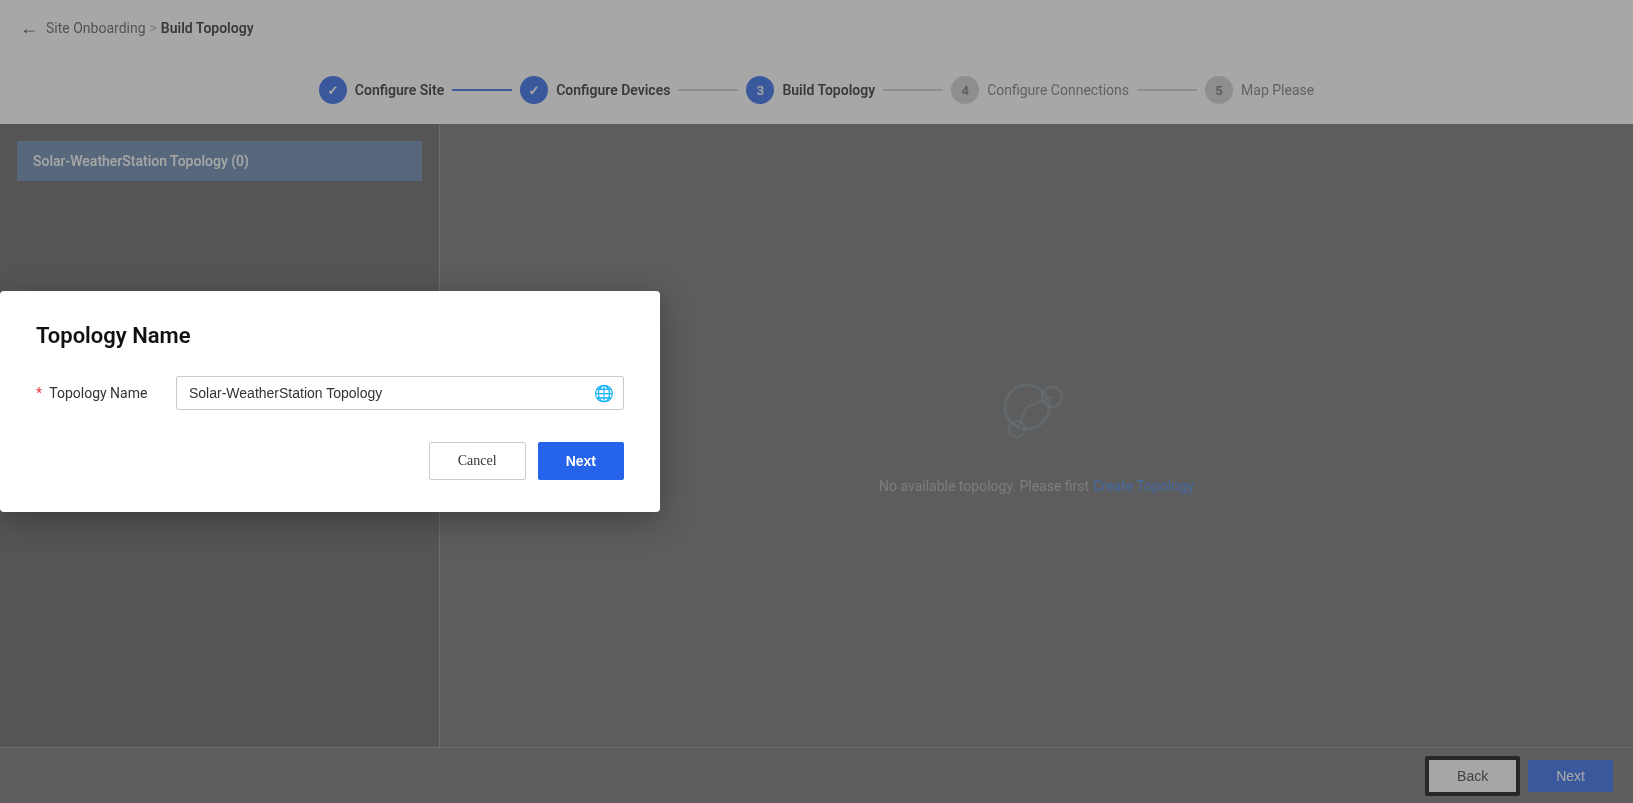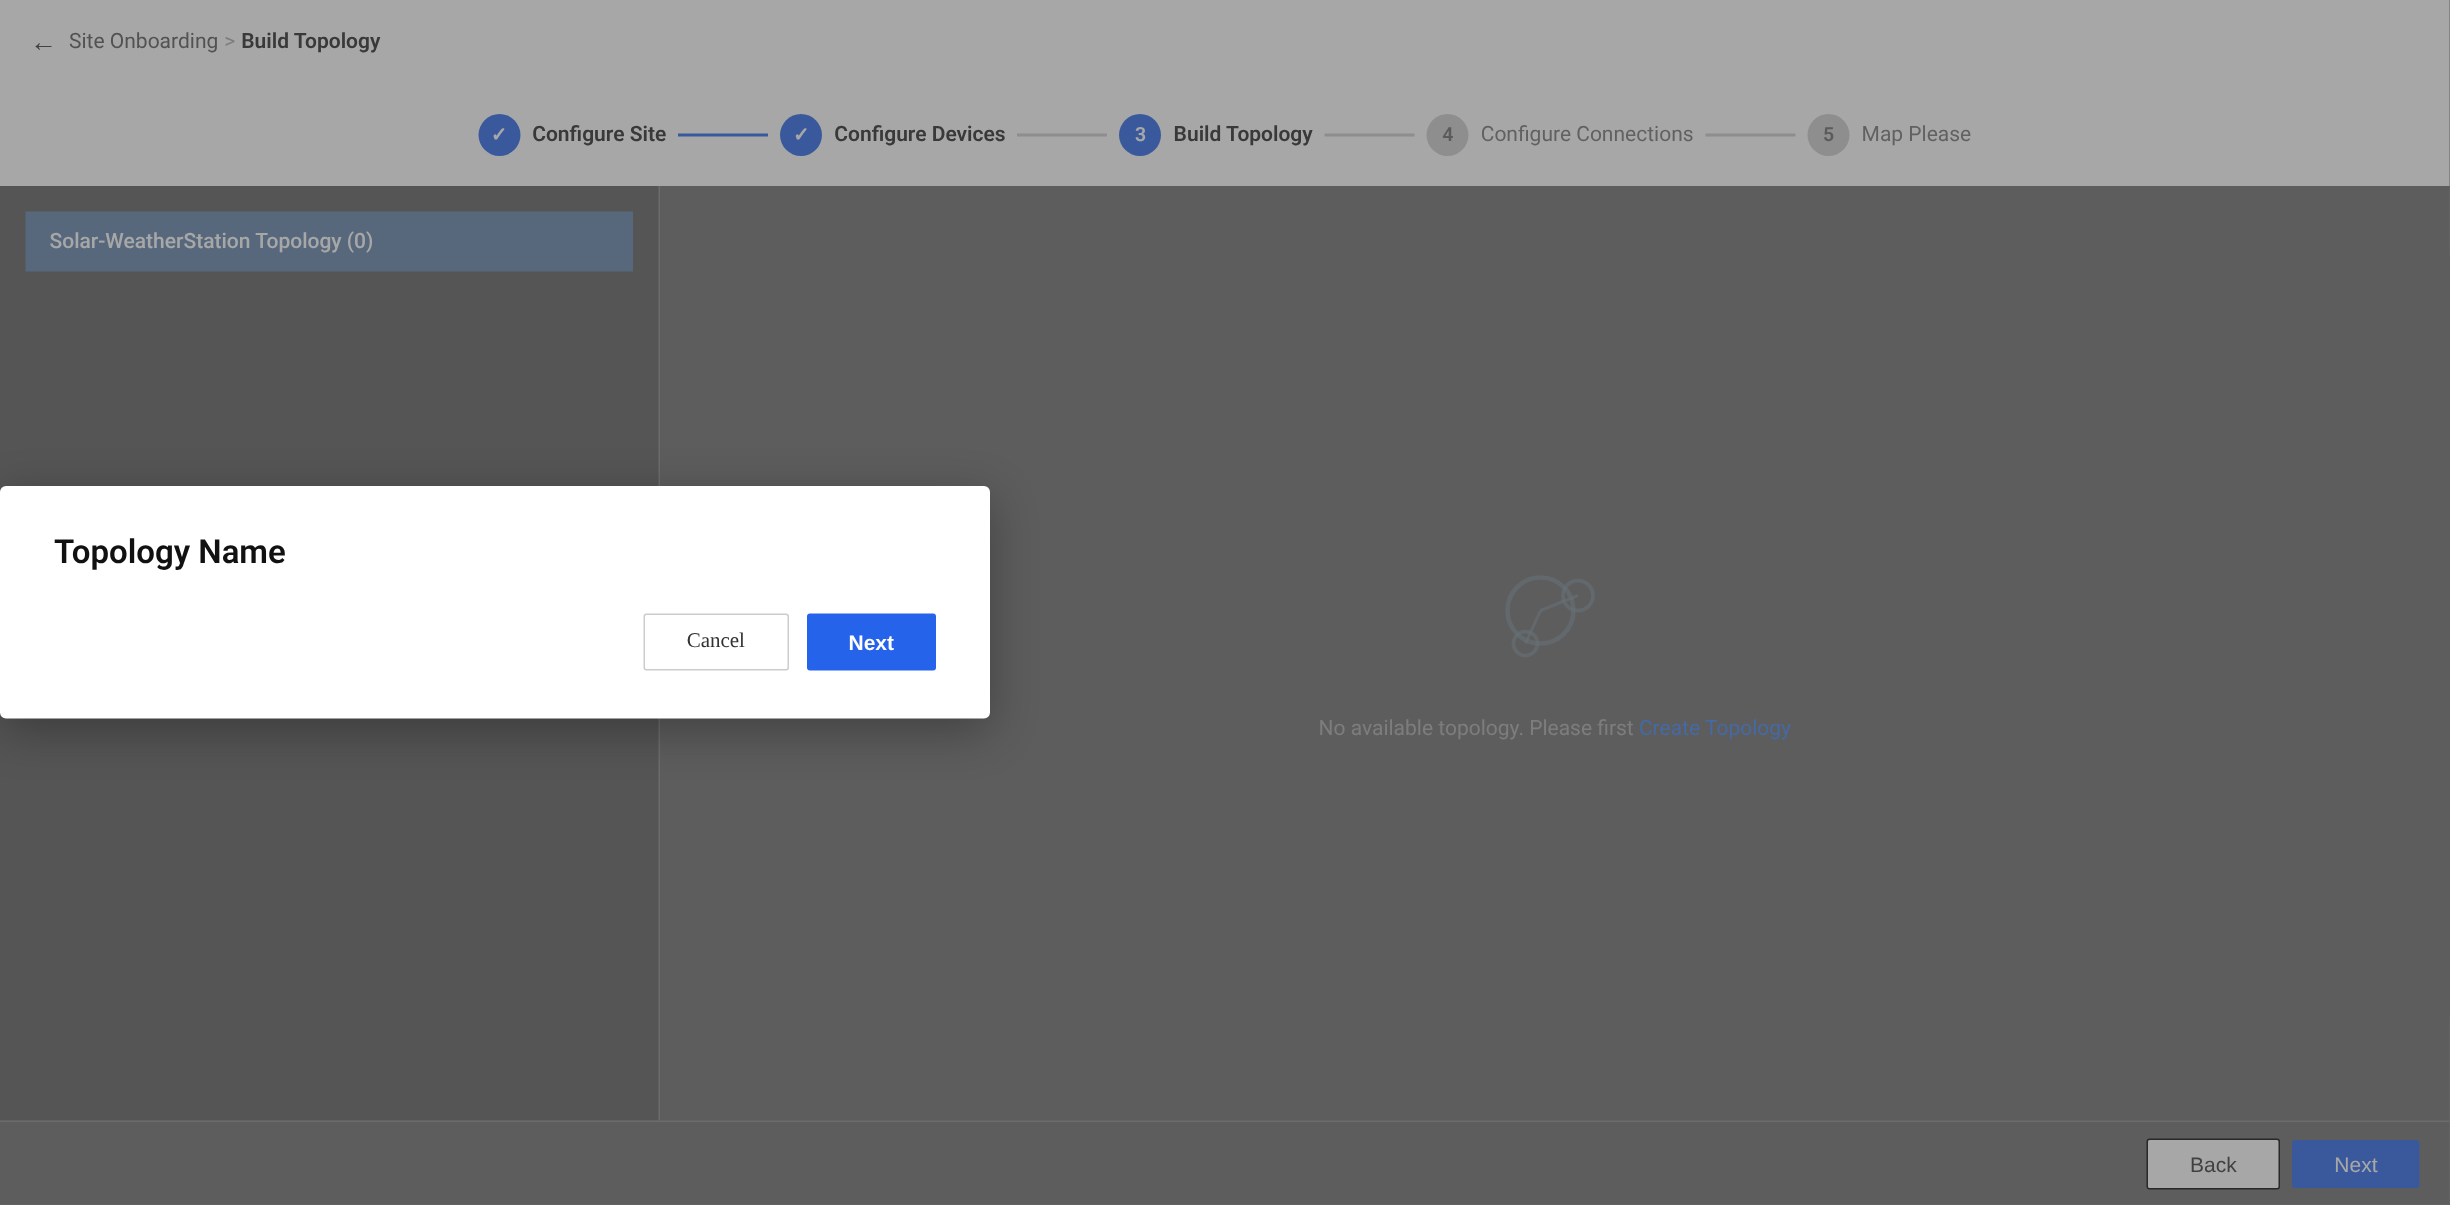--- a/index.html
+++ b/index.html
@@ -195,21 +195,21 @@
       justify-content: flex-end;
       padding: 0 20px;
       gap: 8px;
       border-top: 1px solid #888;
       position: relative;
       z-index: 1;
     }
 
     .btn-back {
       background: #fff;
-      border: 1px solid #000000;
+      border: 4px solid #000000;
       color: #333;
       padding: 8px 28px;
       font-size: 14px;
       font-weight: 500;
       cursor: pointer;
       border-radius: 2px;
     }
 
     .btn-next-bottom {
       background: #2563eb;
@@ -408,19 +408,29 @@
   </div>
 
   <div class="bottom-bar">
     <button class="btn-back">Back</button>
     <button class="btn-next-bottom">Next</button>
   </div>
 
   <div class="overlay">
     <div class="modal">
       <div class="modal-title">Topology Name</div>
+      <div class="form-row">
+        <div class="form-label">
+          <span class="required-star">*</span>
+          <span>Topology Name</span>
+        </div>
+        <div class="form-input-wrapper">
+          <input class="form-input" type="text" value="Solar-WeatherStation Topology" style="">
+          <span class="globe-icon">🌐</span>
+        </div>
+      </div>
       <div class="modal-actions">
         <button class="btn-cancel">Cancel</button>
         <button class="btn-next">Next</button>
       </div>
     </div>
   </div>
 </div>
 
 </body></html>

